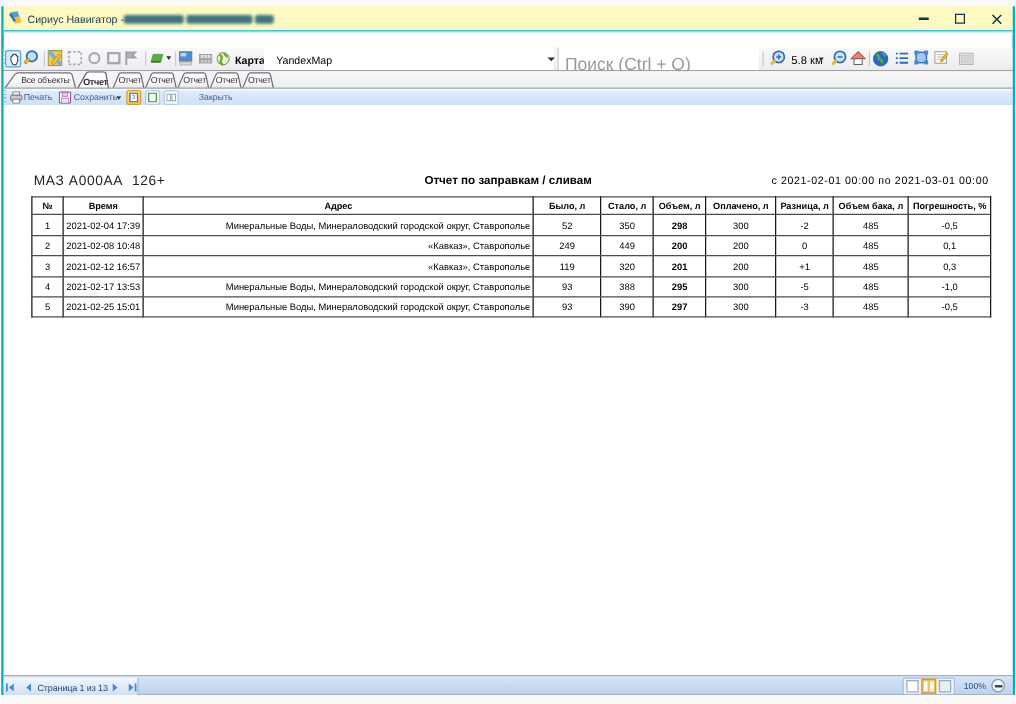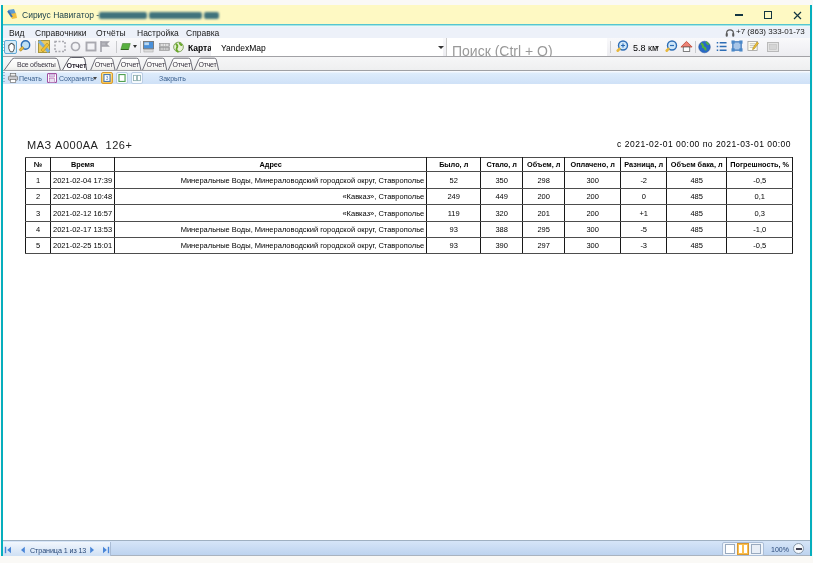--- a/index.html
+++ b/index.html
@@ -23,21 +23,21 @@
 
 #subbar { position:absolute; left:0; top:65px; width:100%; height:14px; border-top:1px solid #9fa0a4; background:linear-gradient(#fdfdfe,#dcebfb 20%,#cfe1f7); font-size:7px; color:#3c618f; }
 .sbtxt { position:absolute; top:4px; }
 
 #content { position:absolute; left:0; top:79px; width:100%; height:456px; background:#fff; color:#000; }
 
 #rpt { position:absolute; left:22px; top:73px; border-collapse:collapse; table-layout:fixed; font-size:7.5px; }
 #rpt td { border:1px solid #181818; border-top-color:#4d4d4d; border-bottom-color:#4d4d4d; padding:0 2px; text-align:center; overflow:hidden; white-space:nowrap; height:16px; }
 #rpt tr.hdr td { font-weight:bold; height:14px; font-size:7.3px; }
 #rpt td.adr { text-align:right; }
-#rpt td.b { font-weight:normal; }
+#rpt td.b { font-weight:bold; }
 
 #statusbar { position:absolute; left:0; top:535px; width:100%; height:16px; background:linear-gradient(#d6e5f8,#bdd3ef); border-top:1px solid #9fb0c1; border-bottom:1px solid #a9b3bf; }
 #navseg { position:absolute; left:0; top:1px; width:108px; height:14px; background:linear-gradient(#f2f7fd,#cfe0f4); border-right:1px solid #aabdd6; }
 </style>
 </head>
 <body>
 <div id="win">
 
   <div id="titlebar">
     <svg class="abs" style="left:3px;top:3px" width="13" height="13" viewBox="0 0 13 13">
@@ -50,33 +50,20 @@
     <div class="blur1" style="left:146px;width:53px;"></div>
     <div class="blur1" style="left:201px;width:15px;"></div>
     <div class="abs" style="left:732px;top:9px;width:8px;height:1.5px;background:#143641;"></div>
     <div class="abs" style="left:761px;top:6px;width:8px;height:8px;border:1.3px solid #143641;"></div>
     <svg class="abs" style="left:790px;top:6px" width="9" height="9" viewBox="0 0 9 9">
         <path d="M1 1 L8 8 M8 1 L1 8" stroke="#143641" stroke-width="1.2"></path>
       </svg>
   </div>
   <div id="fade"></div>
 
-  <div id="menubar">
-    <div class="mitem" style="left:6px;">Вид</div>
-    <div class="mitem" style="left:32px;">Справочники</div>
-    <div class="mitem" style="left:93px;">Отчёты</div>
-    <div class="mitem" style="left:134px;">Настройка</div>
-    <div class="mitem" style="left:183px;">Справка</div>
-    <svg class="abs" style="left:722px;top:0.5px" width="10" height="10" viewBox="0 0 10 10">
-      <path d="M1.6 6.5 V5.2 a3.4 3.4 0 0 1 6.8 0 V6.5" fill="none" stroke="#5a5a5a" stroke-width="1.2"></path>
-      <rect x="0.7" y="5" width="2.1" height="3.8" rx="1" fill="#5a5a5a"></rect>
-      <rect x="7.2" y="5" width="2.1" height="3.8" rx="1" fill="#5a5a5a"></rect>
-    </svg>
-    <div class="mitem" style="left:733px;top:0px;font-size:8px;">+7 (863) 333-01-73</div>
-  </div>
 
   <div id="toolbar">
     <div class="abs" style="left:0px;top:3px;width:2px;height:12px;background:repeating-linear-gradient(#bbb 0 1px,#fff 1px 3px);"></div>
 
     <div class="abs" style="left:1px;top:2px;width:13px;height:14px;background:#d6ecf9;border:1px solid #62a8d4;border-radius:2px;"></div>
     <svg class="abs" style="left:4px;top:3.5px" width="9" height="11" viewBox="0 0 9 11">
         <path d="M1.8 6.5 V3 h1.1 V1.9 h1.1 V1.4 h1.1 V1.9 h1.1 V2.9 h1 V6.8 L5.9 9.8 h-2.6 Z" fill="#fff" stroke="#222" stroke-width="0.75"></path>
       </svg>
 
     <svg class="abs" style="left:15px;top:2px" width="13" height="13" viewBox="0 0 13 13">
@@ -239,20 +226,21 @@
     <div class="abs" style="left:128px;top:1px;width:12px;height:12px;background:#f6fafe;border:1px solid #b9cce4;border-radius:2px;"></div>
     <svg class="abs" style="left:130px;top:3px" width="8" height="8" viewBox="0 0 10 10">
         <rect x="0.7" y="1.7" width="3.6" height="6.6" fill="#fff" stroke="#8aa" stroke-width="1"></rect>
         <rect x="5.7" y="1.7" width="3.6" height="6.6" fill="#fff" stroke="#8aa" stroke-width="1"></rect>
       </svg>
     <div class="sbtxt" style="left:156px;">Закрыть</div>
   </div>
 
   <div id="content">
     <div class="abs" style="left:24px;top:55px;font-size:11px;letter-spacing:0.5px;color:#222;">МАЗ A000AA&nbsp; 126+</div>
+    <div class="abs" style="left:0px;top:54.5px;width:100%;text-align:center;font-size:9.3px;font-weight:bold;">Отчет по заправкам / сливам</div>
     <div class="abs" style="right:19px;top:55px;font-size:8.5px;letter-spacing:0.5px;">с 2021-02-01 00:00 по 2021-03-01 00:00</div>
     <table id="rpt">
       <colgroup>
         <col style="width:25px">
           <col style="width:62px">
           <col style="width:312px">
           <col style="width:54px">
           <col style="width:42px">
           <col style="width:42px">
           <col style="width:56px">

